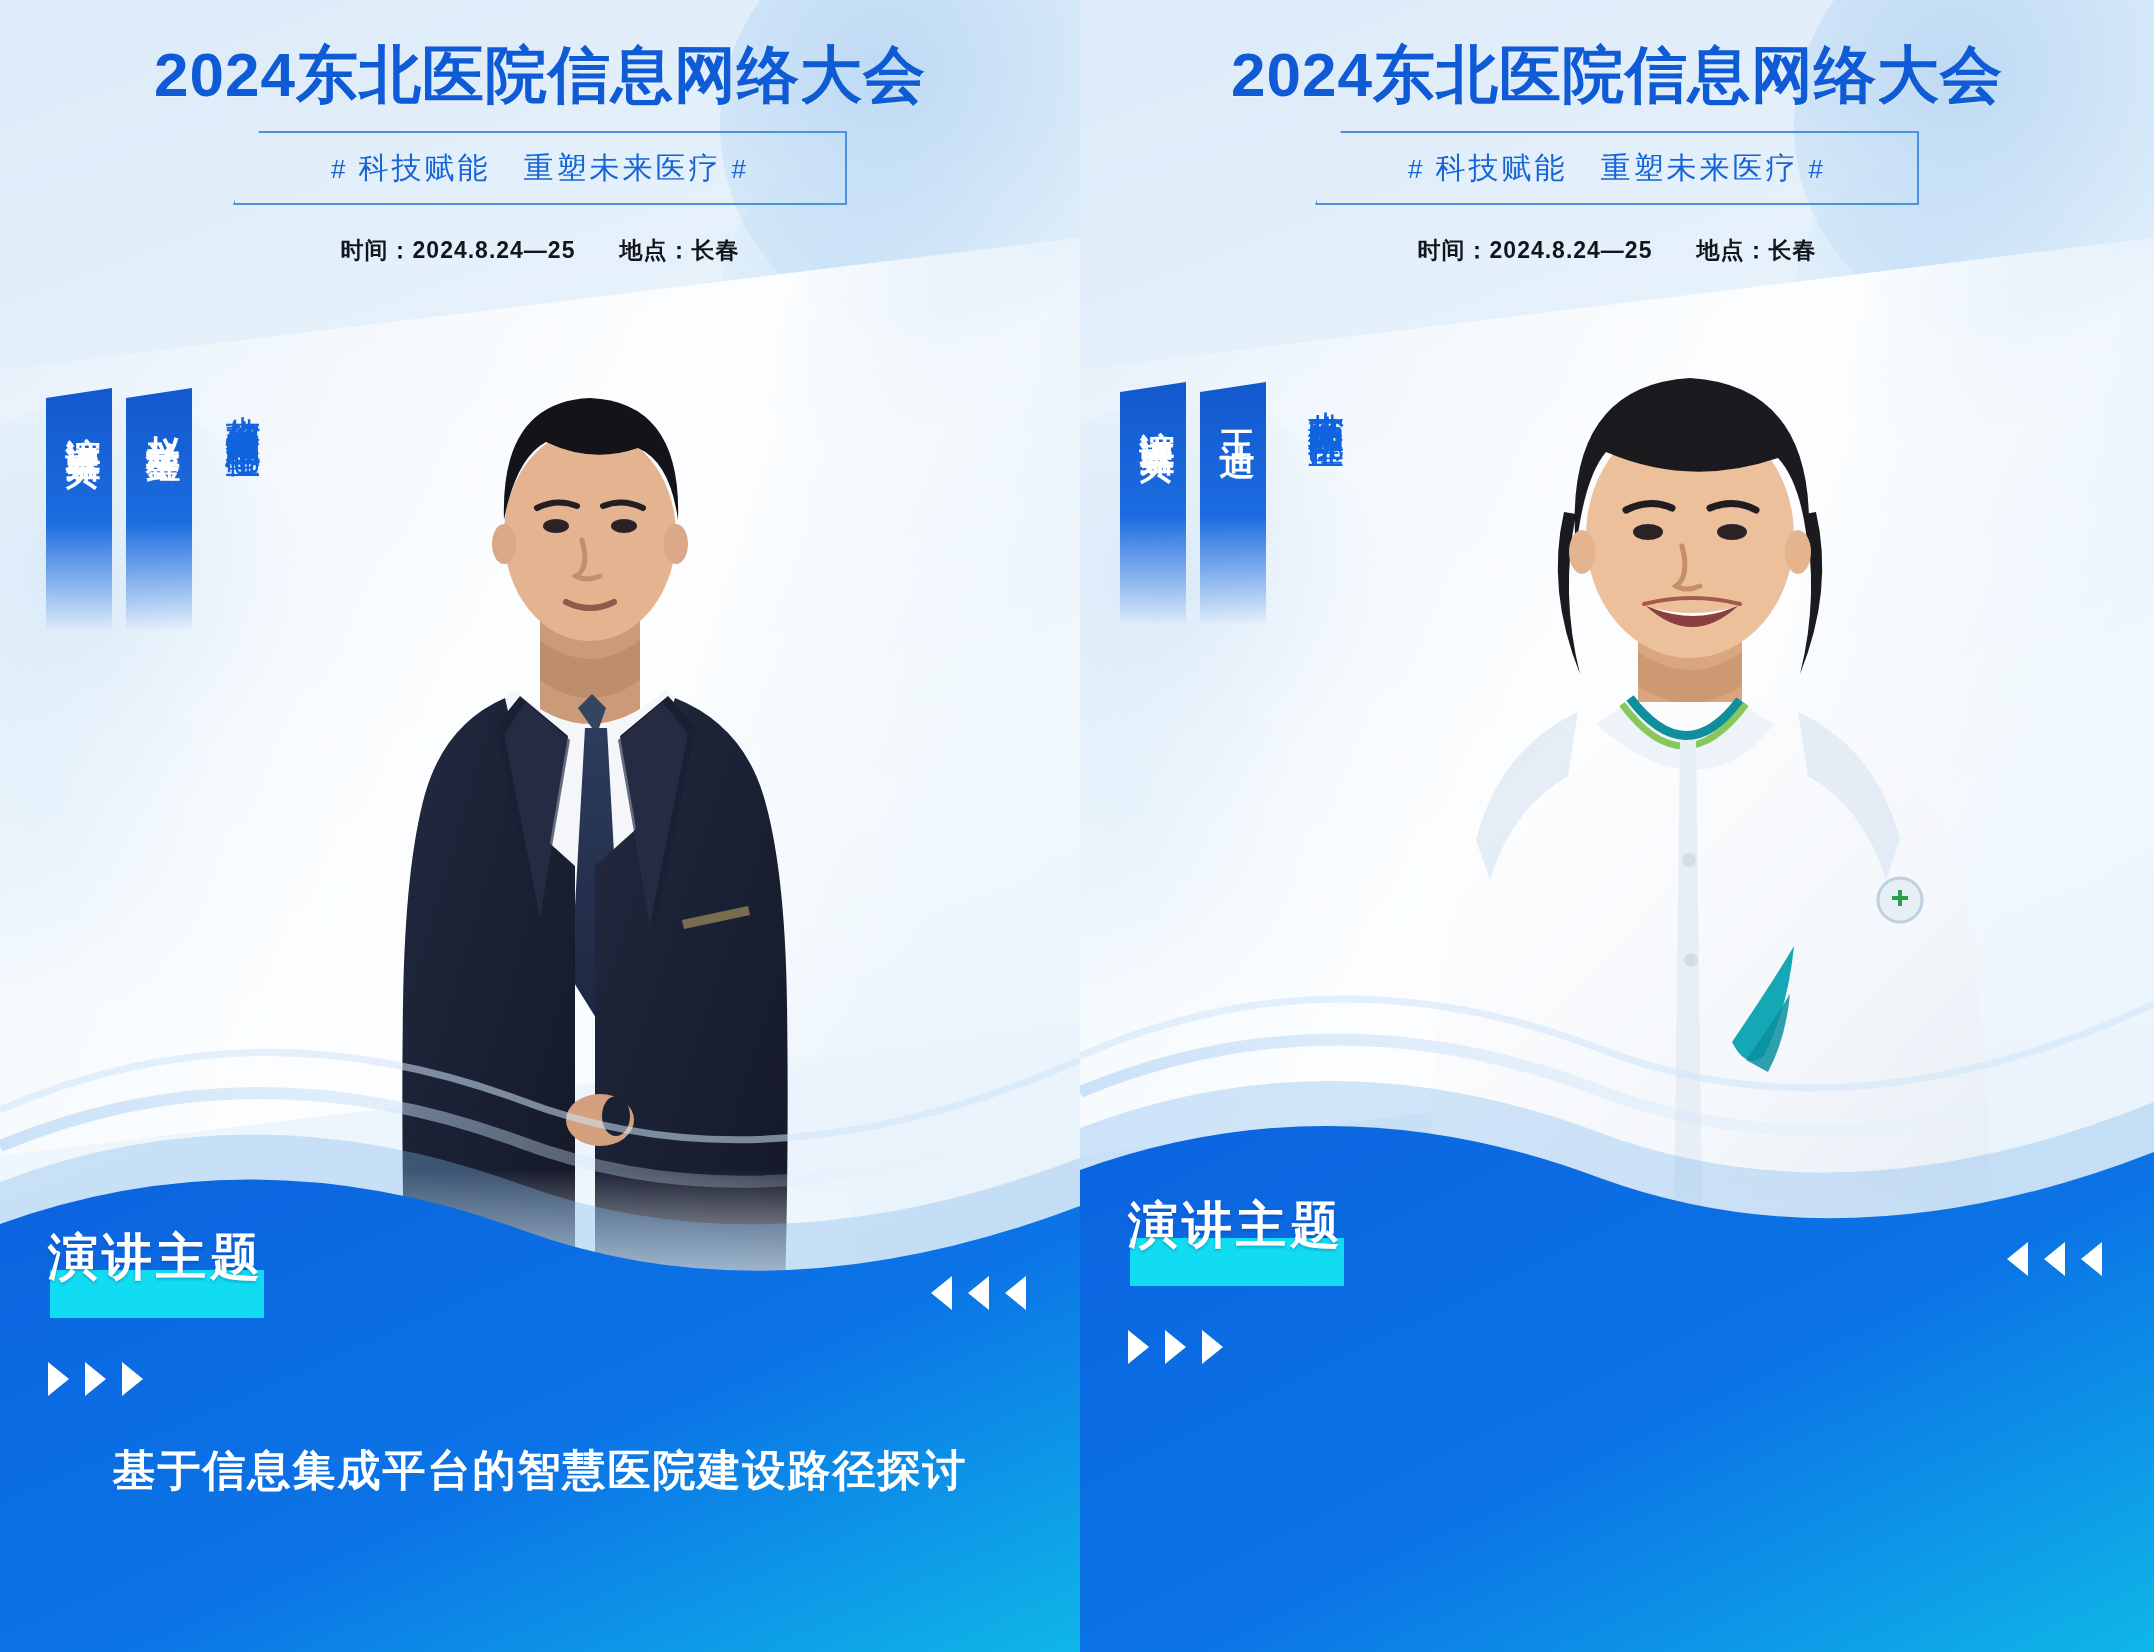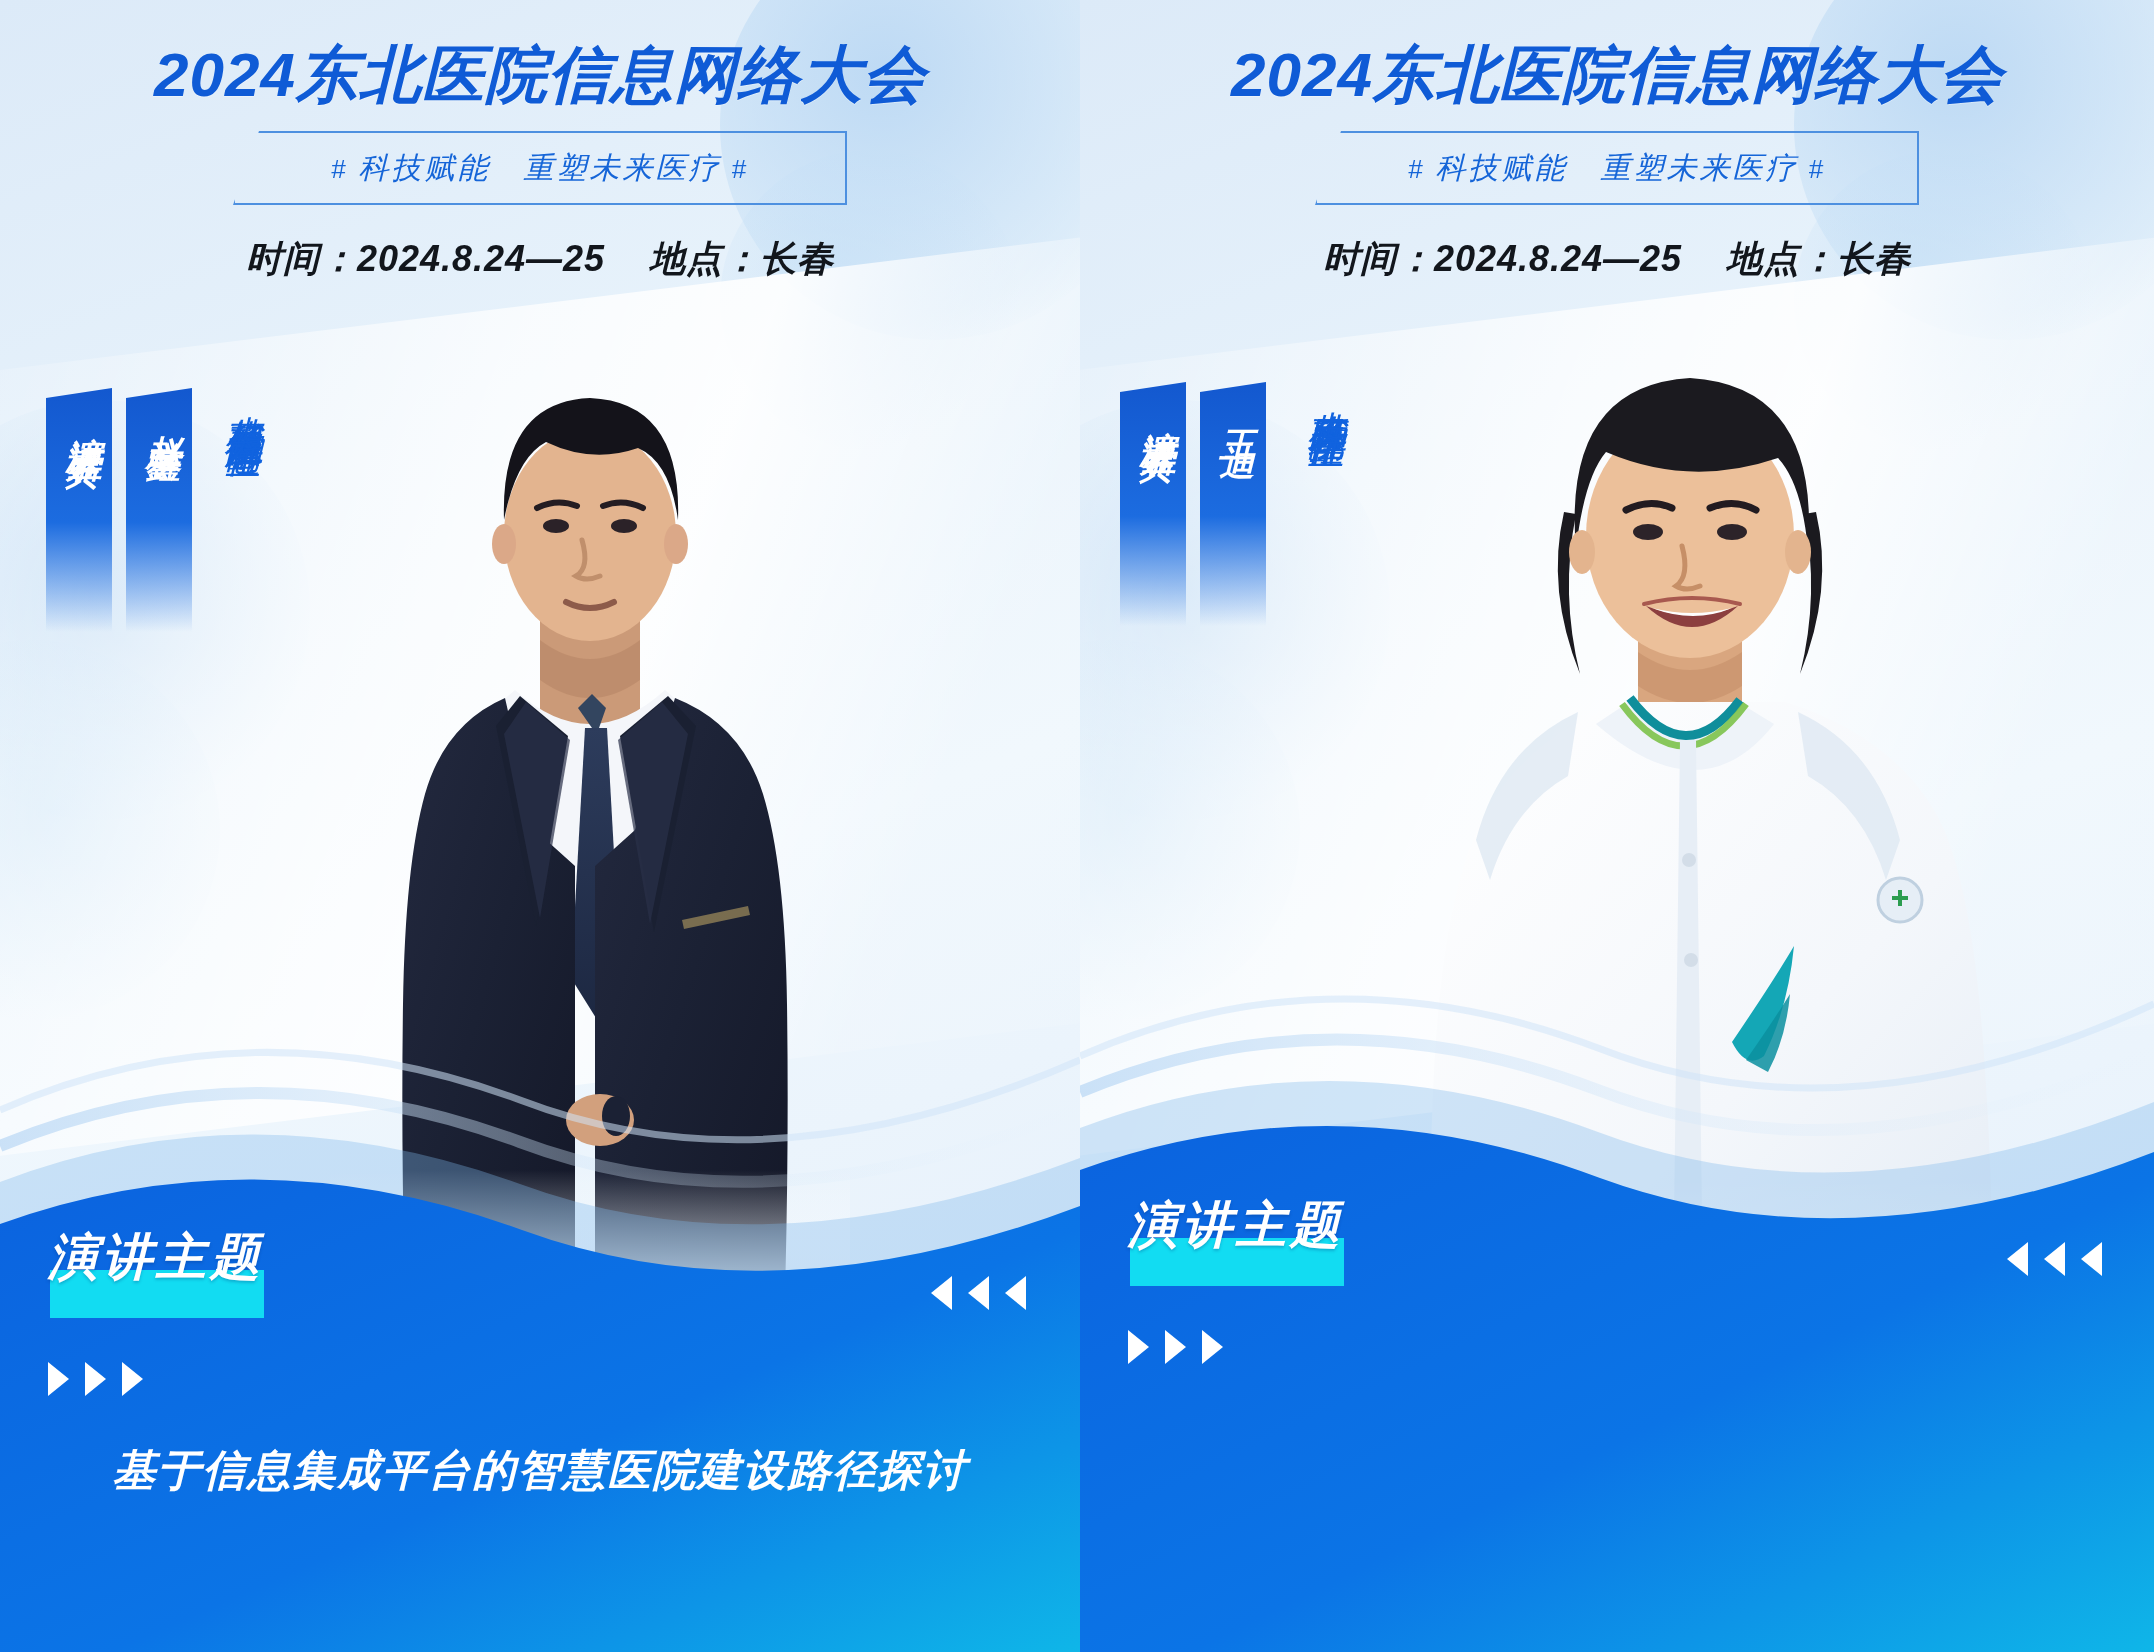--- a/index.html
+++ b/index.html
@@ -4,21 +4,20 @@
 <style>
   html,body{margin:0;padding:0;background:#fff;}
   body{font-family:"Liberation Sans","DejaVu Sans",sans-serif;}
 
   .stage{
     position:relative;
     width:2154px;height:1652px;
     overflow:hidden;
     display:flex;
     background:#a3a3a3;
-    font-style:italic;
   }
 
   
   .poster{
     position:relative;
     height:1652px;
     overflow:hidden;
     background:linear-gradient(160deg,#dceaf8 0%,#e7f2fb 28%,#eff7fd 55%,#e3eefa 100%);
     flex:0 0 auto;
   }
@@ -75,21 +74,21 @@
     
     clip-path:polygon(26px 0,100% 0,100% 100%,0 100%);
   }
   .poster.right .slogan-box{width:600px;}
   .slogan{
     color:#1565d8;font-size:30px;letter-spacing:3px;white-space:nowrap;
   }
   .slogan .hash{font-size:26px;margin:0 10px;}
   .meta-line{
     margin-top:30px;
-    font-size:36px;font-weight:bold;color:#12161c;letter-spacing:1px;white-space:nowrap;
+    font-size:23px;font-weight:bold;color:#12161c;letter-spacing:1px;white-space:nowrap;
   }
   .meta-line .sep{display:inline-block;width:44px;}
 
   
   .badges{position:absolute;z-index:7;left:46px;top:388px;display:flex;align-items:flex-start;}
   .poster.right .badges{left:40px;top:382px;}
   .v-badge{
     writing-mode:vertical-rl;
     text-orientation:upright;
     color:#ffffff;

